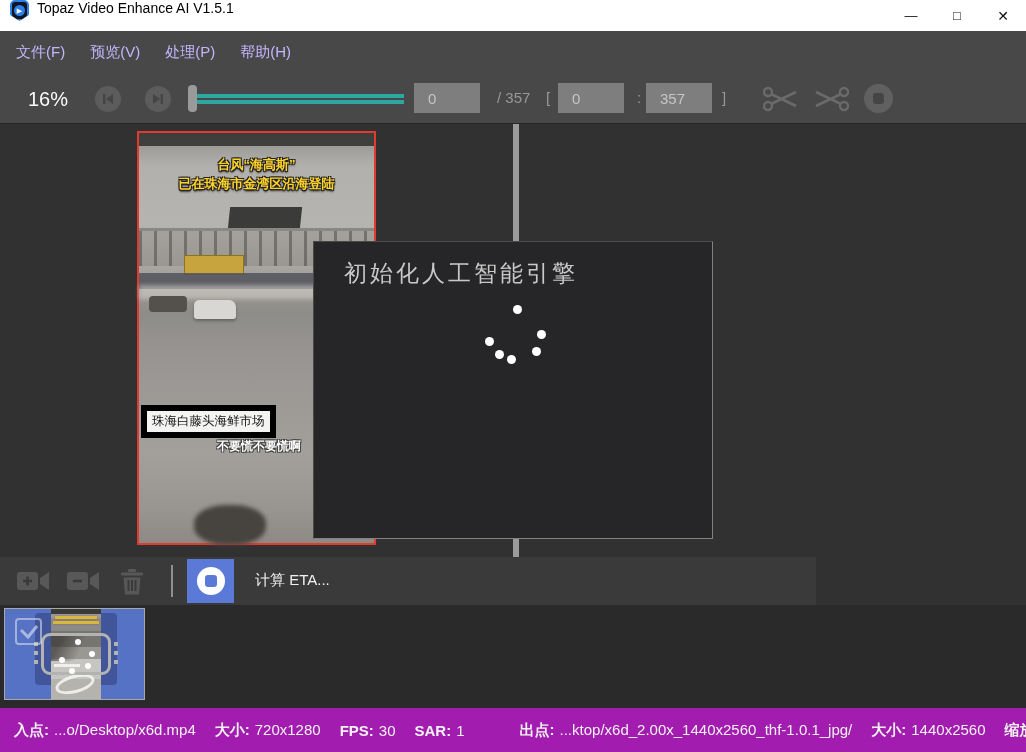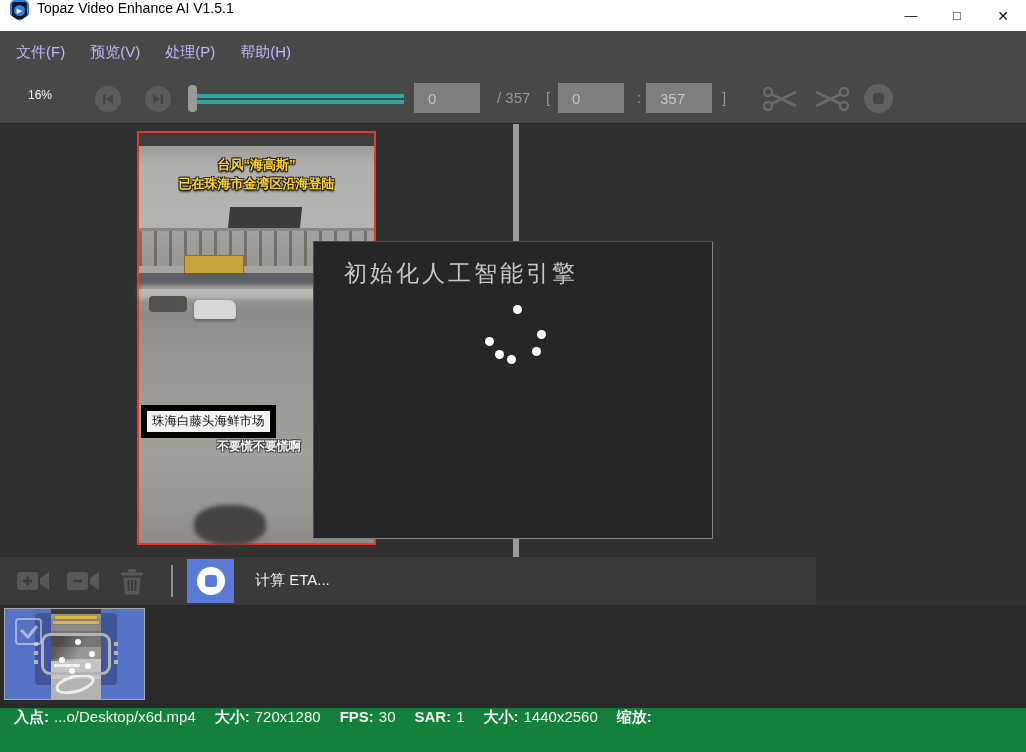--- a/index.html
+++ b/index.html
@@ -18,21 +18,21 @@
   .win-controls { margin-left:auto; display:flex; height:100%; }
   .win-btn { width:46px; height:100%; display:flex; align-items:center; justify-content:center; font-size:13px; color:#111; cursor:default; }
   .win-btn.close { font-size:14px; }
 
   
   .menubar { position:absolute; left:0; top:31px; width:1026px; height:42px; background:#484848; display:flex; align-items:center; padding-left:14px; gap:21px; }
   .menu-item { color:#c4b5fd; font-size:15px; padding:4px 2px; }
 
   
   .toolbar { position:absolute; left:0; top:73px; width:1026px; height:51px; background:#484848; border-bottom:1px solid #262626; }
-  .zoom-level { position:absolute; left:28px; top:15px; color:#fafafa; font-size:12px; }
+  .zoom-level { position:absolute; left:28px; top:15px; color:#fafafa; font-size:20px; }
   .round-btn { position:absolute; top:86px; width:26px; height:26px; border-radius:50%; background:#5c5c5c; display:flex; align-items:center; justify-content:center; }
   .round-btn { top:13px; }
   .round-btn svg { display:block; }
   .slider { position:absolute; left:188px; top:0; width:216px; height:51px; }
   .slider-handle { position:absolute; left:0; top:12px; width:9px; height:27px; border-radius:4px; background:#9a9a9a; }
   .slider-track-top, .slider-track-bottom { position:absolute; left:9px; width:207px; height:4px; background:#2aa8a1; }
   .slider-track-top { top:21px; } .slider-track-bottom { top:27px; }
   .frame-input { position:absolute; top:10px; width:66px; height:30px; background:#7e7e7e; border:none; color:#c6c6c6; font-size:15px; padding-left:14px; font-family:"Liberation Sans",sans-serif; outline:none; }
   .tb-label { position:absolute; top:16px; color:#989898; font-size:15px; }
   .tb-icon { position:absolute; top:12px; }
@@ -104,21 +104,21 @@
   .thumb-frame:before { left:-10px; } .thumb-frame:after { right:-10px; }
   .thumb-dots { position:absolute; left:52px; top:28px; width:44px; height:40px; }
   .t-dot { position:absolute; width:6px; height:6px; border-radius:50%; background:#fff; }
   .t-dot:nth-child(1){ left:18px; top:2px; }
   .t-dot:nth-child(2){ left:32px; top:14px; }
   .t-dot:nth-child(3){ left:28px; top:26px; }
   .t-dot:nth-child(4){ left:12px; top:31px; }
   .t-dot:nth-child(5){ left:2px; top:20px; }
 
   
-  .statusbar { position:absolute; left:0; top:708px; width:1026px; height:44px; background:#15803d; display:flex; padding-left:14px; font-size:15px; color:#f2f2f2; }
+  .statusbar { position:absolute; left:0; top:708px; width:1026px; height:44px; background:#a21caf; display:flex; align-items:center; padding-left:14px; font-size:15px; color:#f2f2f2; }
   .sb-item { white-space:nowrap; margin-right:19px; }
   .sb-item b { font-weight:bold; margin-right:5px; }
   .sb-item.big-gap { margin-left:36px; }
 </style>
 </head>
 <body>
 
 <div id="app">
 
   <div class="titlebar">
@@ -275,17 +275,18 @@
         </svg>
       </div>
     </div>
   </div>
 
   <div class="statusbar">
     <div class="sb-item"><b>入点:</b><span>...o/Desktop/x6d.mp4</span></div>
     <div class="sb-item"><b>大小:</b><span>720x1280</span></div>
     <div class="sb-item"><b>FPS:</b><span>30</span></div>
     <div class="sb-item"><b>SAR:</b><span>1</span></div>
+    <div class="sb-item big-gap"><b>出点:</b><span>...ktop/x6d_2.00x_1440x2560_thf-1.0.1_jpg/</span></div>
     <div class="sb-item"><b>大小:</b><span>1440x2560</span></div>
     <div class="sb-item"><b>缩放:</b></div>
   </div>
 
 </div>
 
 </body></html>

